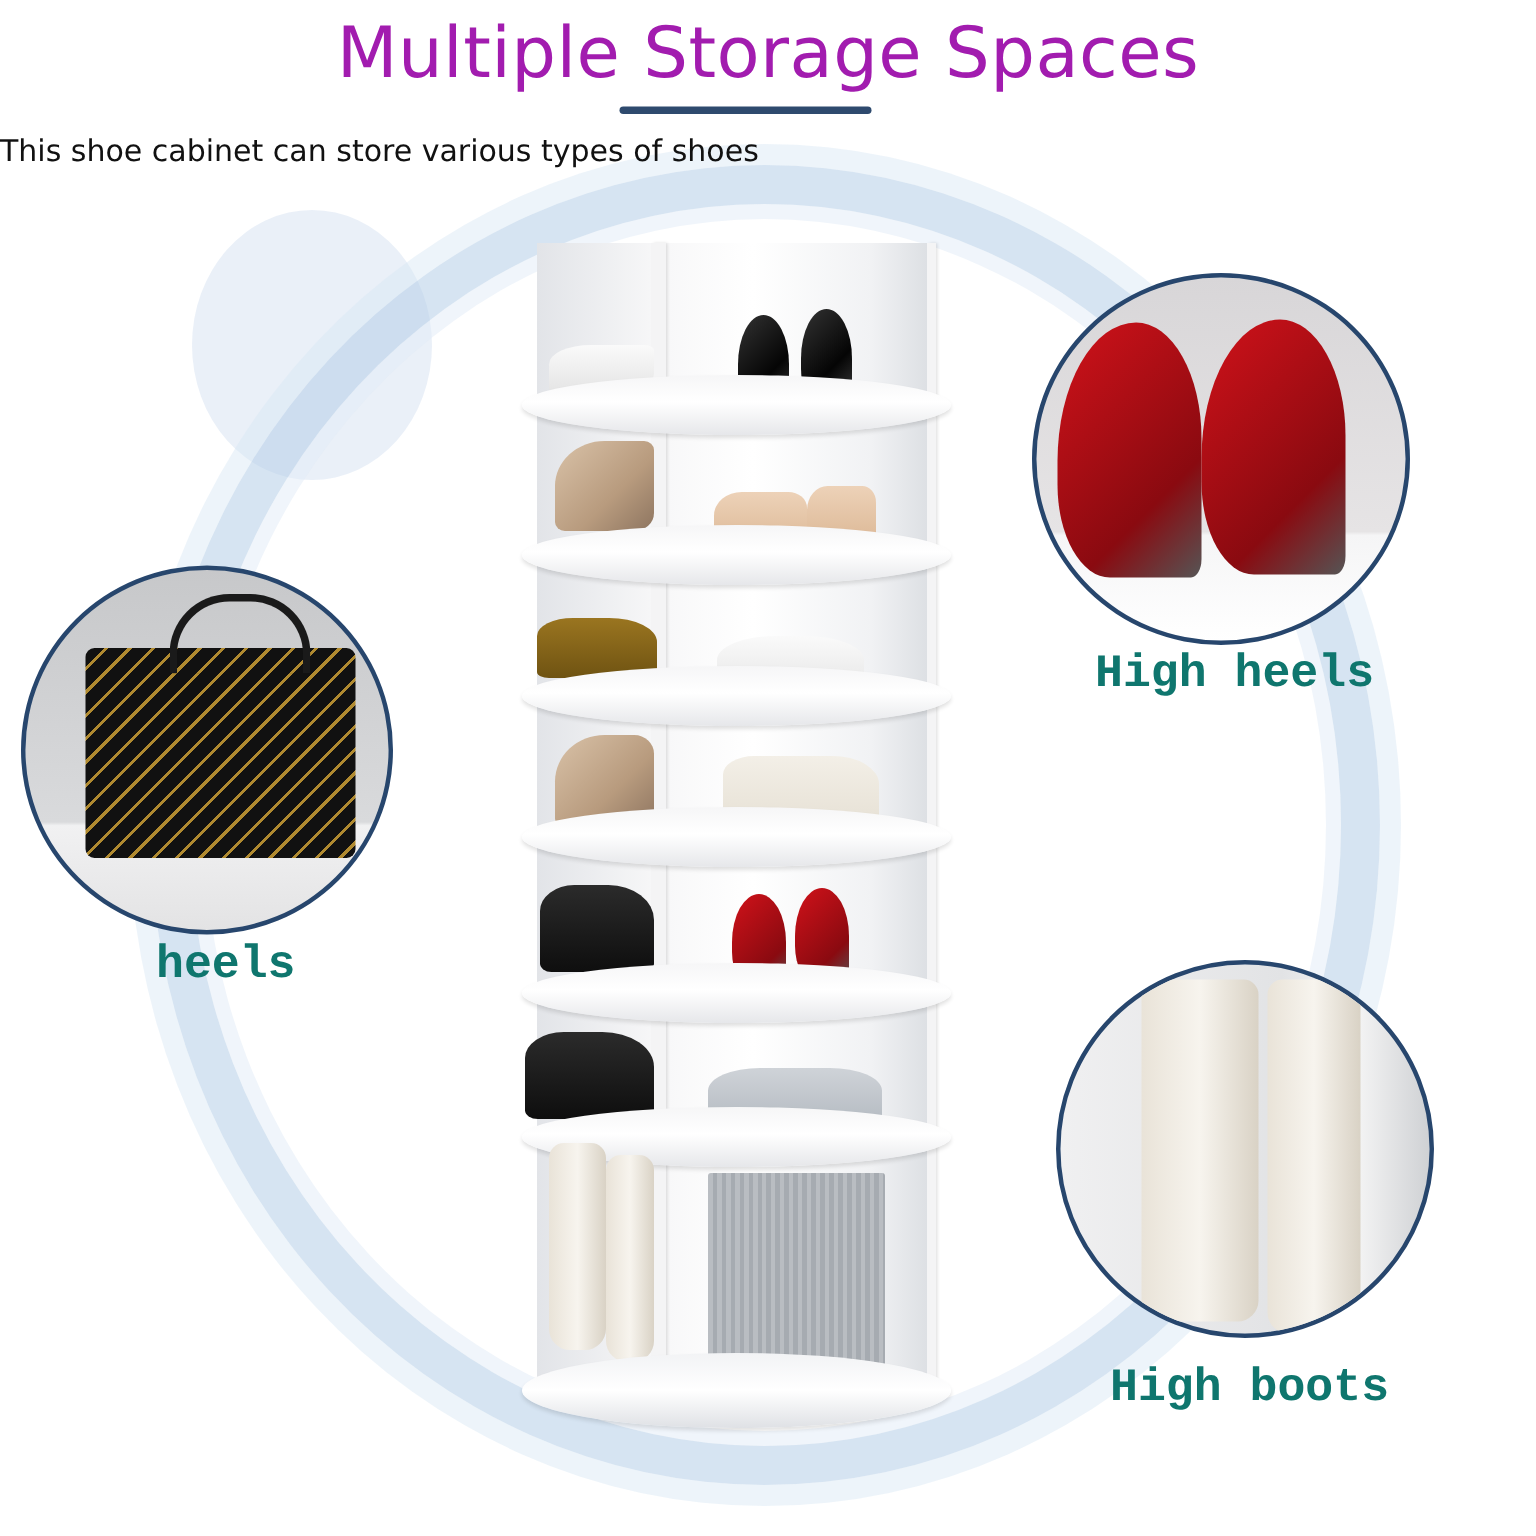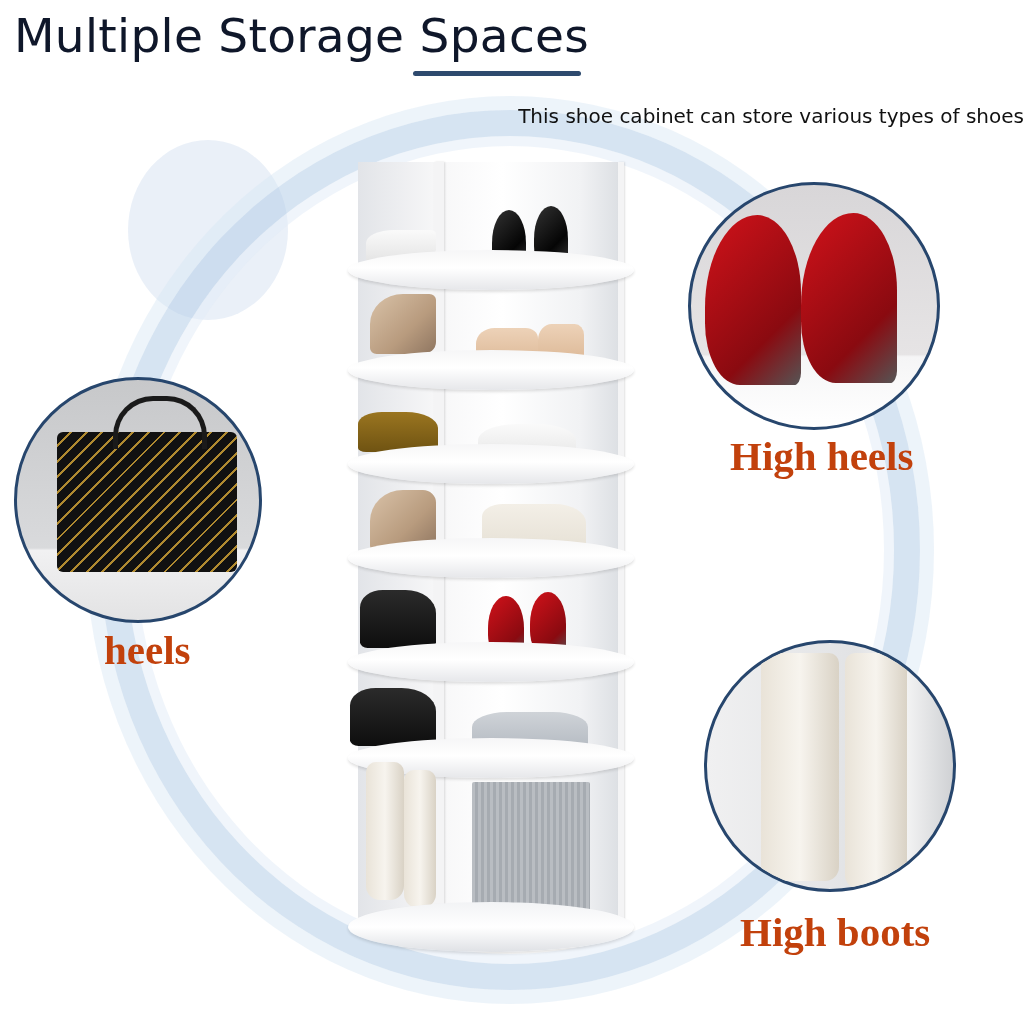--- a/index.html
+++ b/index.html
@@ -2,30 +2,30 @@
 <html><head>
 <meta charset="utf-8">
 <style>
   html, body { margin: 0; padding: 0; }
   body {
     width: 1024px; height: 1024px; overflow: hidden; position: relative;
     background: #ffffff;
     font-family: "Liberation Sans", "DejaVu Sans", sans-serif;
   }
   .title {
-    position: absolute; left: 14px; right: 0; top: 8px; 
-    font-size: 47px; font-weight: 400; color: #0f172a; letter-spacing: 0.3px;
+    position: absolute; left: 0; right: 0; top: 8px; text-align: center;
+    font-size: 47px; font-weight: 400; color: #a21caf; letter-spacing: 0.3px;
     font-family: "DejaVu Sans", sans-serif;
   }
   .title-underline {
     position: absolute; left: 413px; top: 71px; width: 168px; height: 5px;
     border-radius: 3px; background: #2e4a6e;
   }
   .subtitle {
-    position: absolute; left: 0; right: 0; top: 104px; text-align: right;
+    position: absolute; left: 0; right: 0; top: 88px; text-align: left;
     font-size: 20px; color: #111; font-family: "DejaVu Sans", sans-serif;
   }
   
   .ring {
     position: absolute; left: 100px; top: 110px; width: 820px; height: 880px;
     border-radius: 50%;
     border: 26px solid rgba(180,205,232,0.55);
     box-sizing: border-box;
     box-shadow: 0 0 0 14px rgba(215,230,245,0.45), inset 0 0 0 10px rgba(225,236,248,0.5);
   }
@@ -56,22 +56,22 @@
   .white-boot { background: linear-gradient(180deg,#f3efe7,#e2dccf); }
   .black-shoe { background: linear-gradient(180deg,#2b2b2b,#0e0e0e); }
   .heel-red { background: linear-gradient(135deg,#d1121a 0%,#8a0a10 70%,#555 100%); }
   .sneaker-grey { background: linear-gradient(180deg,#cfd3d8 0%,#b6bcc3 70%,#f5f5f5 71%,#f5f5f5 100%); }
   .box-grey { background: repeating-linear-gradient(90deg,#b9bdc2 0 3px,#a6abb1 3px 6px); border-radius: 2px; }
   .long-boot { background: linear-gradient(90deg,#e9e3d8,#f7f4ee,#d9d2c5); border-radius: 10px 10px 14px 14px; }
 
   
   .callout { position: absolute; border-radius: 50%; border: 3px solid #27466d; overflow: hidden; box-sizing: border-box; }
   .callout-label {
-    position: absolute; font-size: 41px; font-weight: 700; color: #c2410c;
-    font-family: Liberation Serif, serif;
+    position: absolute; font-size: 31px; font-weight: 700; color: #0f766e;
+    font-family: Liberation Mono, monospace;
   }
   .heels-bg { background: linear-gradient(180deg,#d8d6d8 0%,#e6e4e5 70%,#f5f5f6 71%,#ffffff 100%); }
   .bag-bg { background: linear-gradient(180deg,#c7c8ca 0%,#d9dadc 70%,#f1f1f2 71%,#e3e3e4 100%); }
   .boots-bg { background: linear-gradient(90deg,#f0f0f1 0%,#e2e3e5 60%,#f5f5f5 80%,#cfd1d4 100%); }
 </style>
 </head>
 <body>
 
 <div class="bubble"></div>
 <div class="ring"></div>

